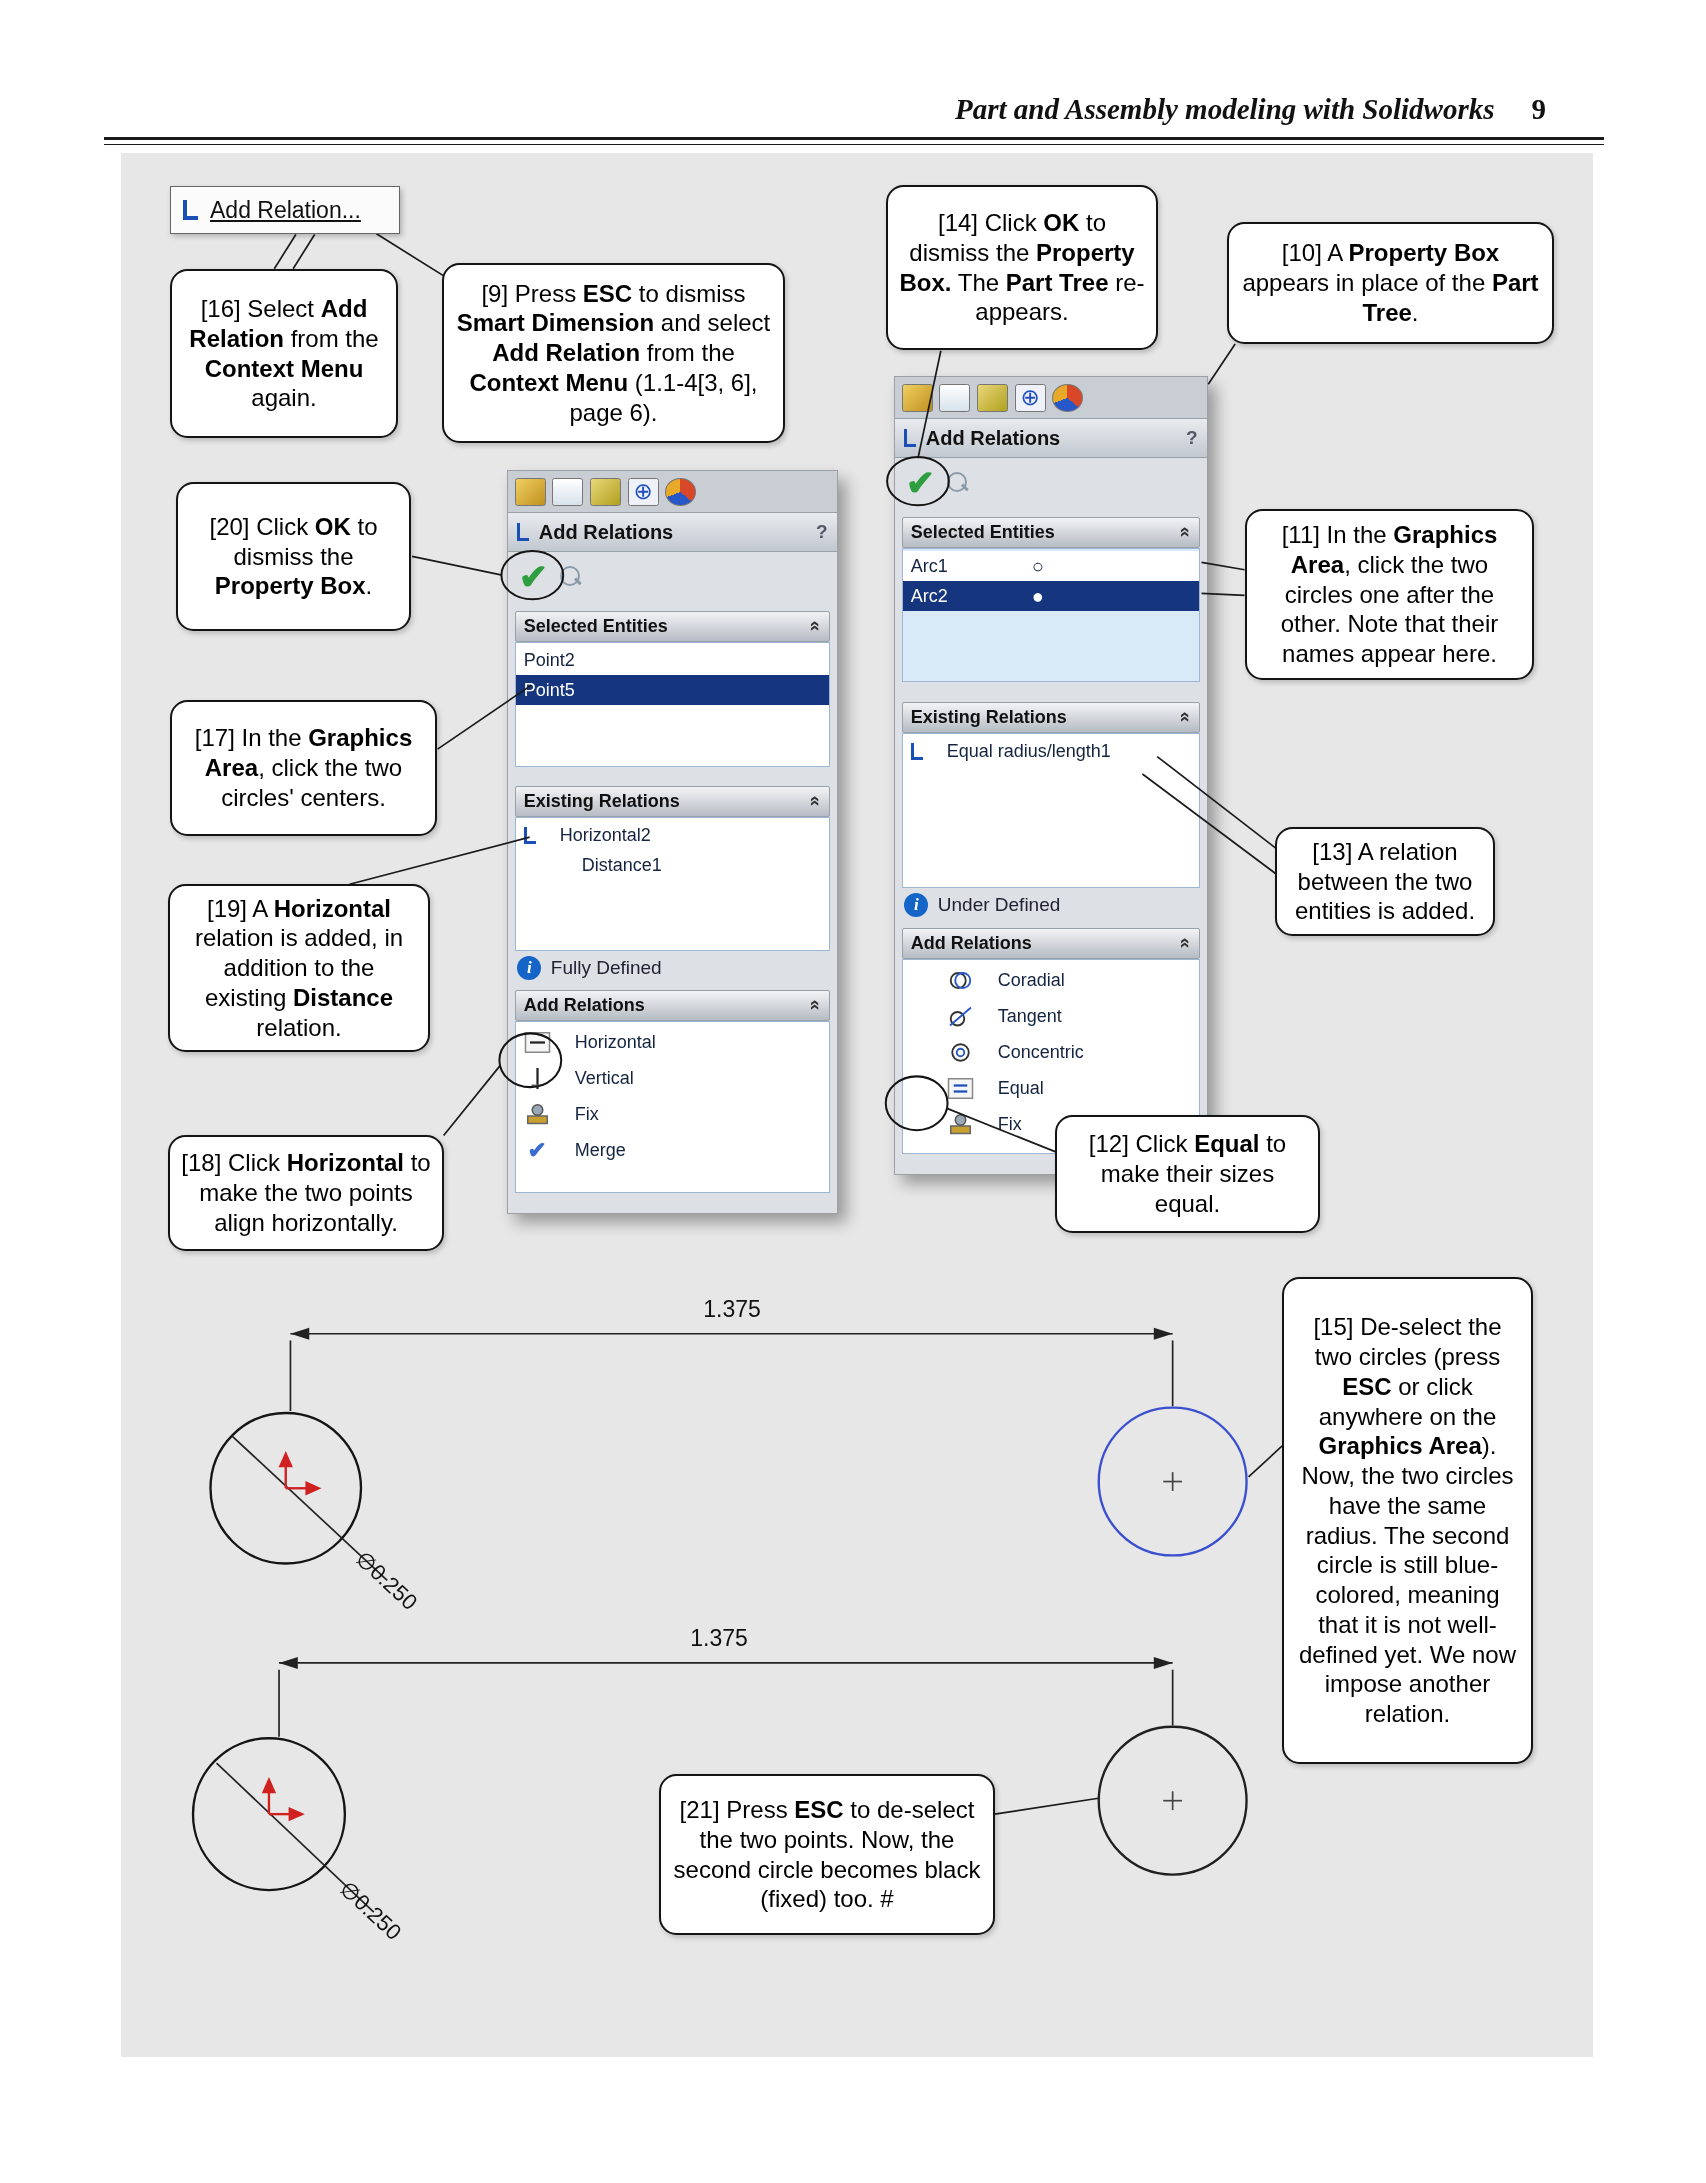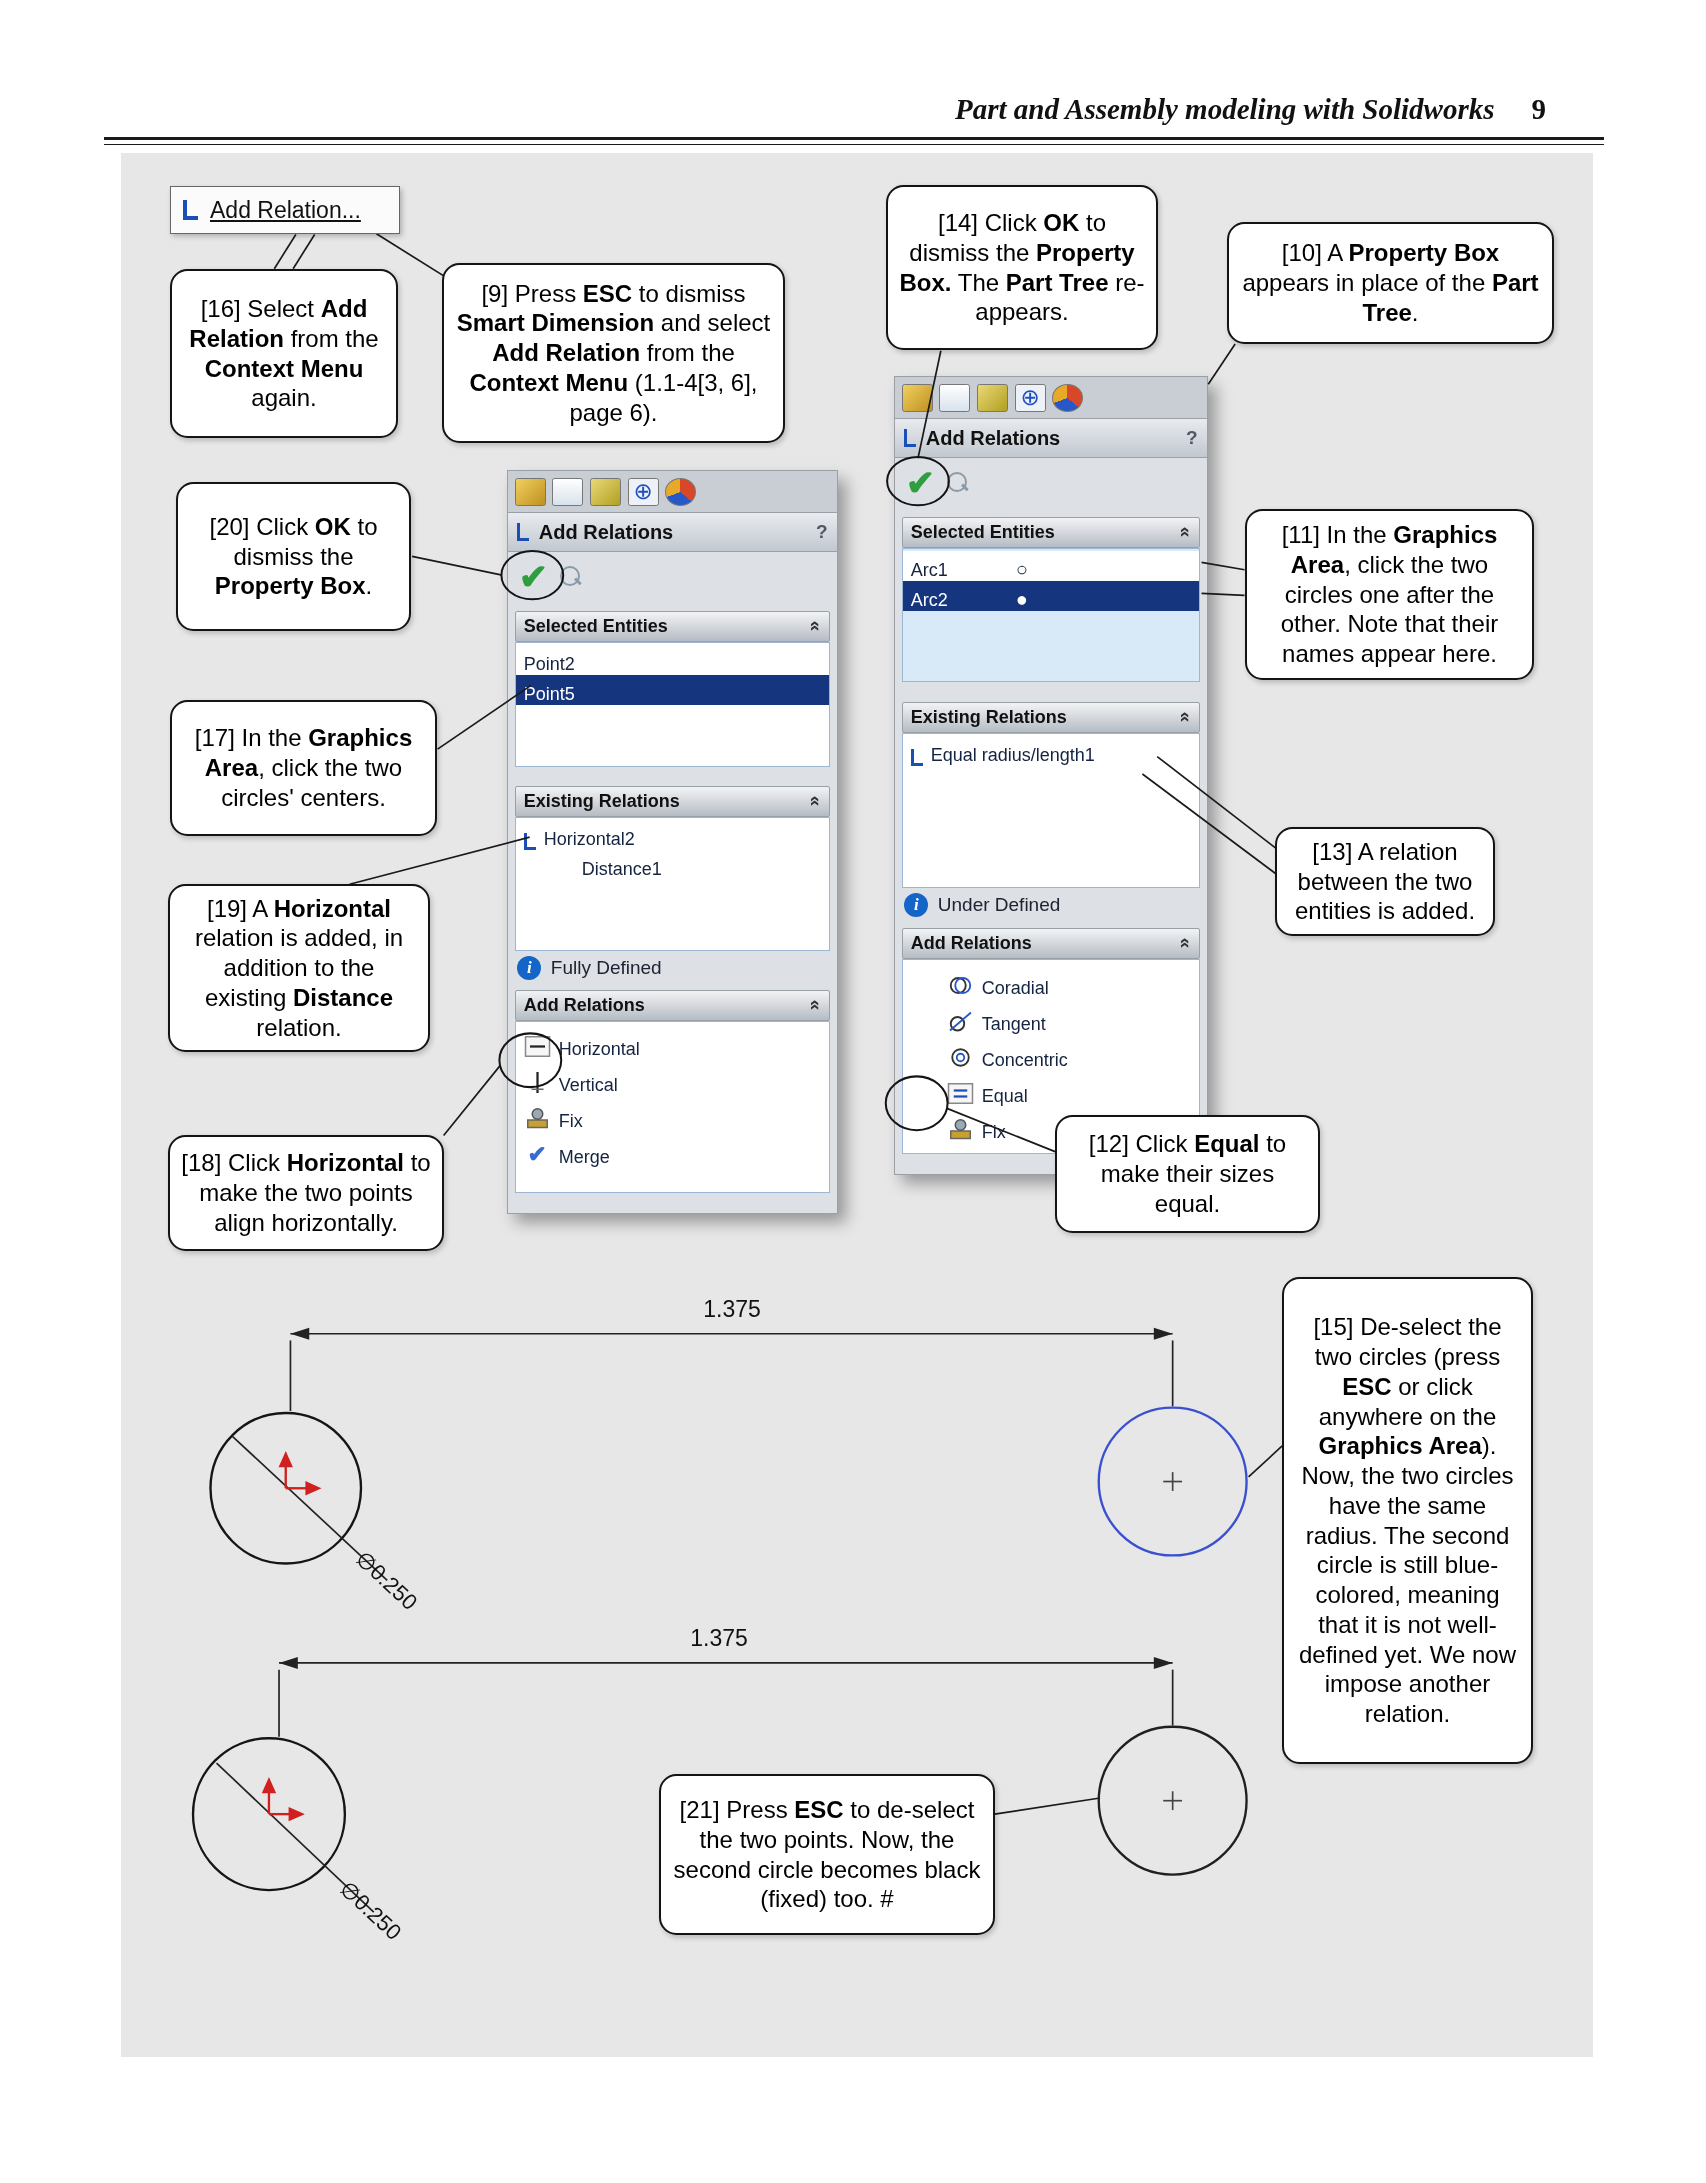--- a/index.html
+++ b/index.html
@@ -45,21 +45,21 @@
   .pm-title-text{font-size:20px;font-weight:bold;color:#111;flex:1;}
   .pm-help{font-size:19px;font-weight:bold;color:#556;}
   .pm-okrow{height:48px;display:flex;align-items:center;gap:12px;padding:0 10.8px;box-sizing:border-box;}
   .pm-check{color:#2f9e3f;font-size:35px;font-weight:bold;line-height:1;}
   .pm-pin{position:relative;width:16px;height:16px;border:2px solid #8a9aa8;border-radius:50%;display:inline-block;}
   .pm-pin::after{content:"";position:absolute;left:12px;top:12px;width:8px;height:2.7px;background:#8a9aa8;transform:rotate(45deg);}
   .pm-sec{margin:10.8px 6.7px 0;height:31px;display:flex;align-items:center;justify-content:space-between;padding:0 8px;font-size:18px;font-weight:bold;color:#111;background:linear-gradient(#f2f3f5,#b6bcc4);border:0.7px solid #98a0a8;border-radius:2px;box-sizing:border-box;}
   .chev{display:inline-block;transform:rotate(90deg);font-size:19px;color:#333;font-weight:bold;}
   .pm-list{margin:0 6.7px;background:#fff;border:1.3px solid #9db6d4;padding:2.7px 0;overflow:hidden;box-sizing:border-box;}
   .pm-list.blue{background:#d8eaf8;}
-  .pm-row{height:30px;display:flex;align-items:flex-end;gap:8px;padding:0 8px;font-size:18px;color:#14233f;}
+  .pm-row{height:30px;display:flex;align-items:center;gap:24px;padding:0 8px;font-size:18px;color:#14233f;}
   .pm-row.tall{height:36px;}
   .pm-row.sel{background:#15357e;color:#fff;}
   .pm-status{margin:5.4px 9.4px 0;display:flex;gap:9.4px;align-items:center;font-size:19px;color:#223;}
   .info-i{width:24px;height:24px;border-radius:50%;background:#1565c8;color:#fff;font-weight:bold;font-style:italic;display:flex;align-items:center;justify-content:center;font-size:17px;font-family:"Liberation Serif",serif;}
   .ric{display:inline-flex;width:27px;height:27px;align-items:center;justify-content:center;}
   .arc-glyph{margin-left:60px;font-size:20px;}
   .arc-glyph.filled{color:#fff;}
 
   
   .dimtext{position:absolute;font-size:23px;color:#111;text-align:center;z-index:4;}

